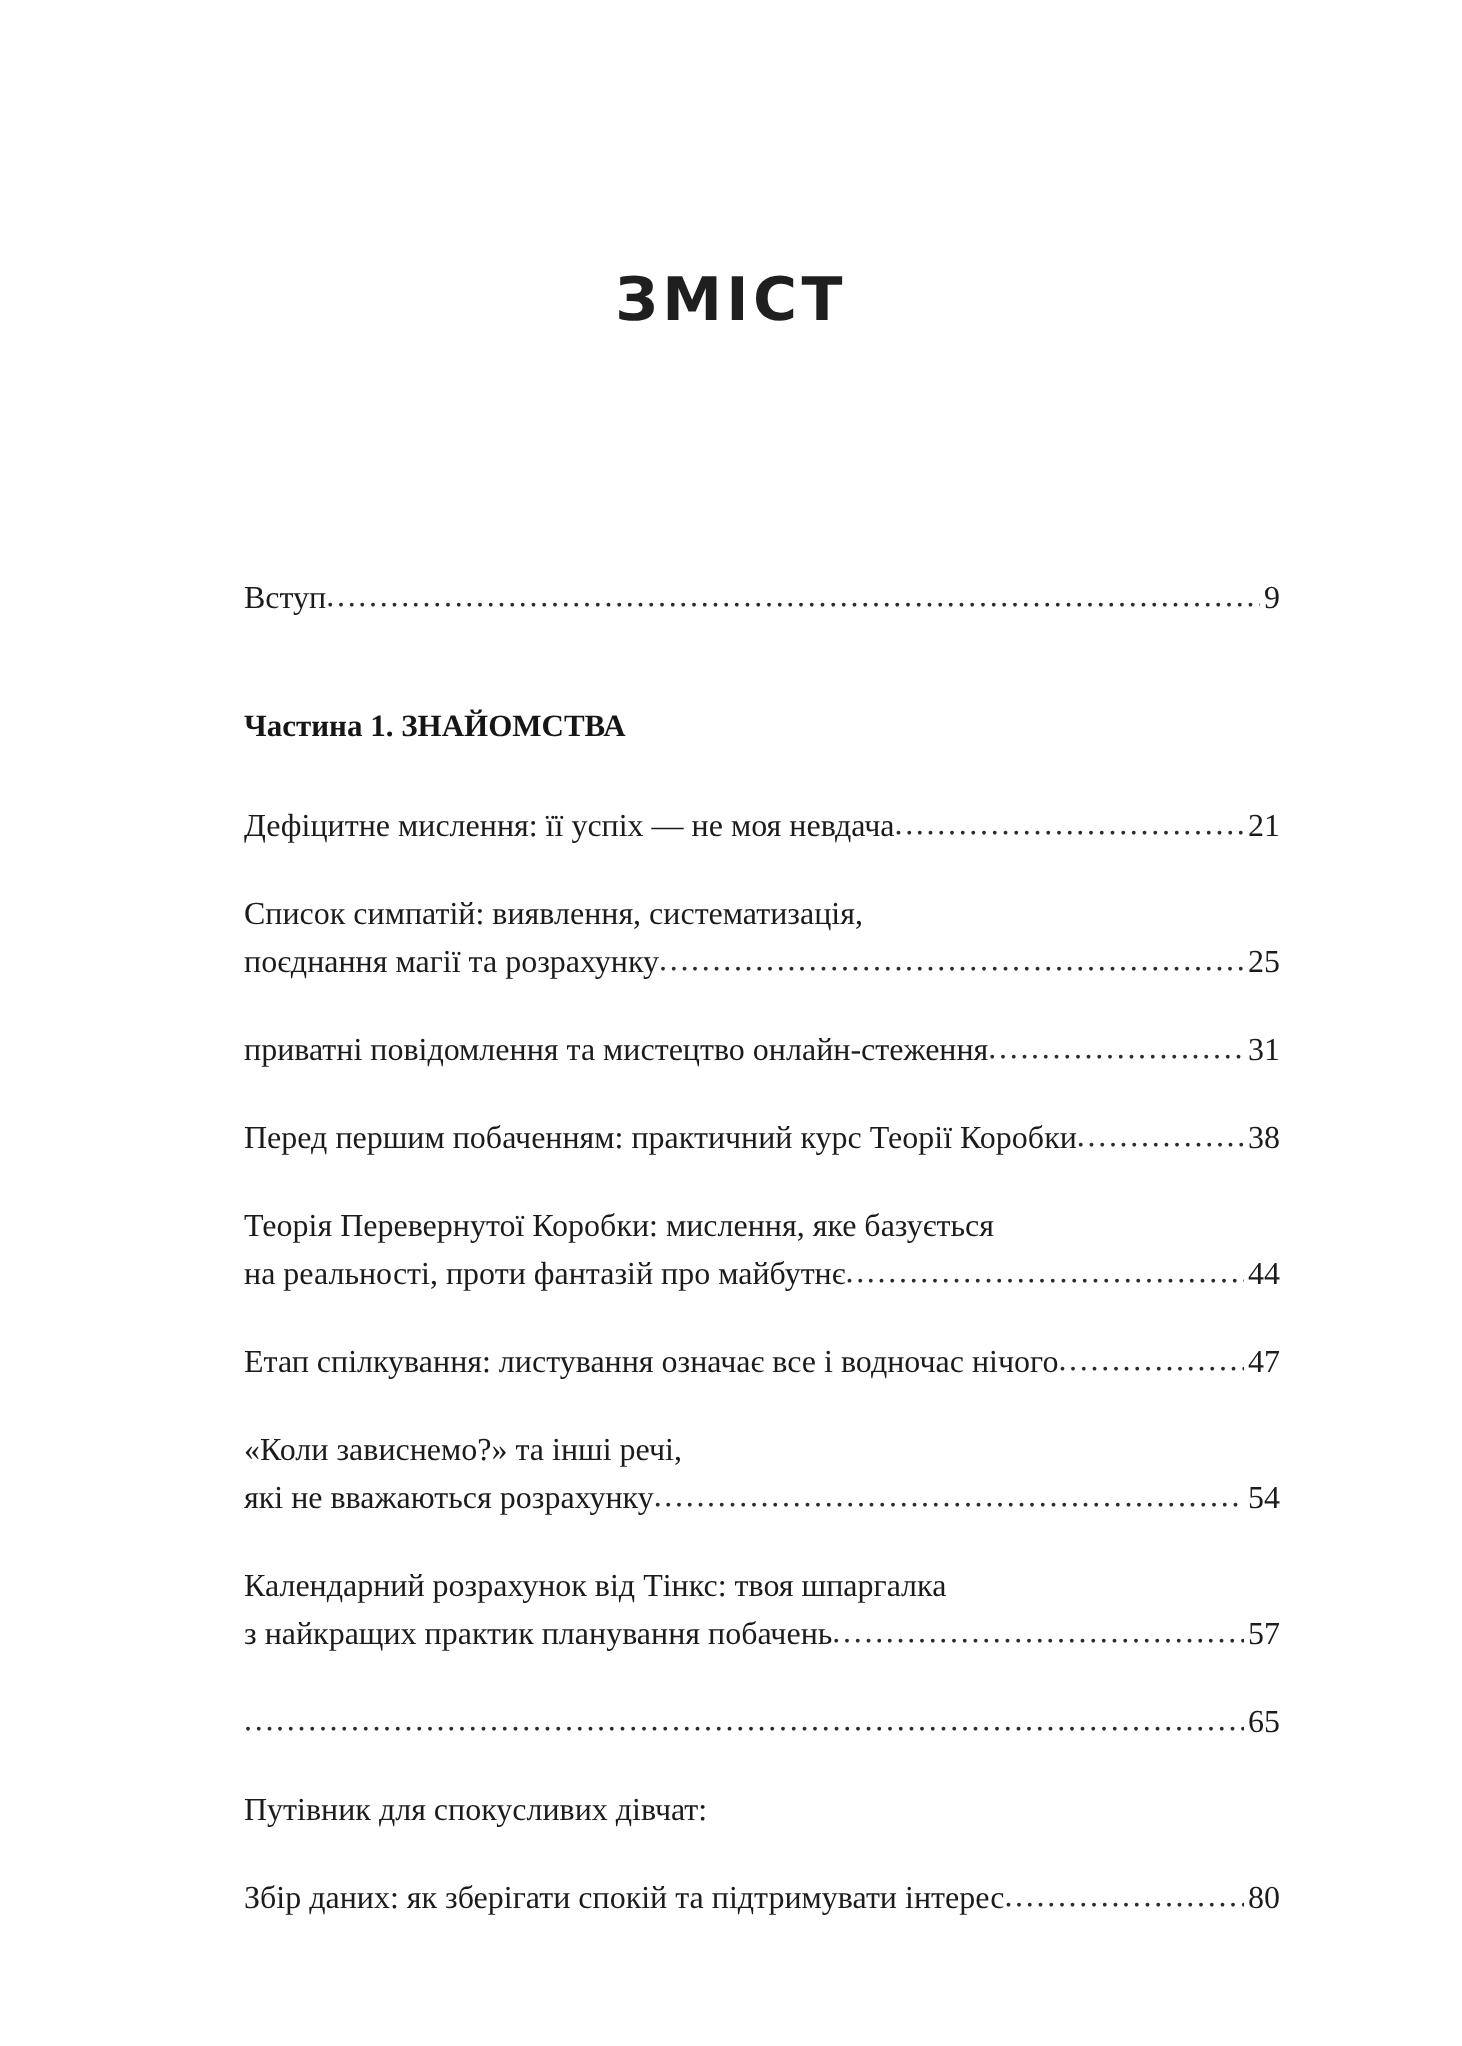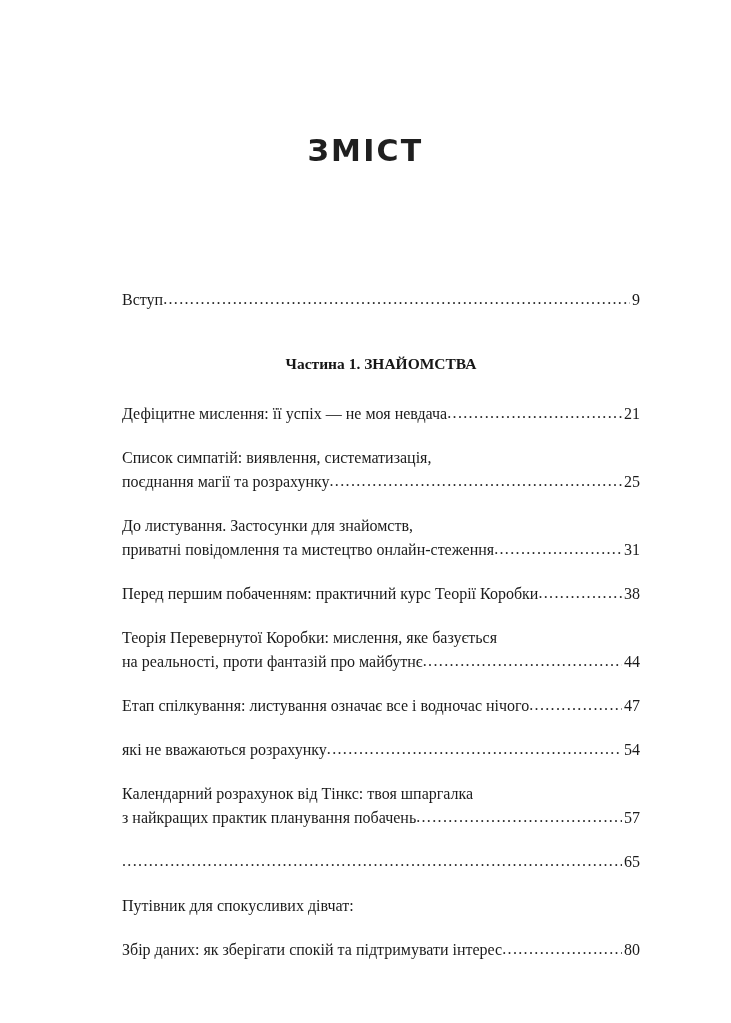--- a/index.html
+++ b/index.html
@@ -44,21 +44,21 @@
   
   .toc-body {
     position: absolute;
     left: 122px;
     top: 288px;
     width: 518px;
   }
 
   
   .part-heading {
-    text-align: center;
+    text-align: left;
     font-weight: bold;
     font-size: 15.5px;
     line-height: 22px;
     color: #161616;
     margin: 0;
     padding: 0;
   }
   .part-heading .ph-line {
     display: block;
     white-space: nowrap;
@@ -153,21 +153,20 @@
     <div class="toc-entry">
       <span class="entry-line">Список симпатій: виявлення, систематизація,</span>
       <div class="leader-line">
         <span class="leader-text">поєднання магії та розрахунку</span>
         <span class="leader-dots"></span>
         <span class="page-num">25</span>
       </div>
     </div>
 
     <div class="toc-entry">
-      <span class="entry-line">До листування. Застосунки для знайомств,</span>
       <div class="leader-line">
         <span class="leader-text sp">приватні повідомлення та мистецтво онлайн-стеження</span>
         <span class="leader-dots"></span>
         <span class="page-num">31</span>
       </div>
     </div>
 
     <div class="toc-entry">
       <div class="leader-line">
         <span class="leader-text sp">Перед першим побаченням: практичний курс Теорії Коробки</span>
@@ -187,20 +186,21 @@
 
     <div class="toc-entry">
       <div class="leader-line">
         <span class="leader-text">Етап спілкування: листування означає все і водночас нічого</span>
         <span class="leader-dots"></span>
         <span class="page-num">47</span>
       </div>
     </div>
 
     <div class="toc-entry">
+      <span class="entry-line">«Коли зависнемо?» та інші речі,</span>
       <div class="leader-line">
         <span class="leader-text sp">які не вважаються розрахунку</span>
         <span class="leader-dots"></span>
         <span class="page-num">54</span>
       </div>
     </div>
 
     <div class="toc-entry">
       <span class="entry-line">Календарний розрахунок від Тінкс: твоя шпаргалка</span>
       <div class="leader-line">

